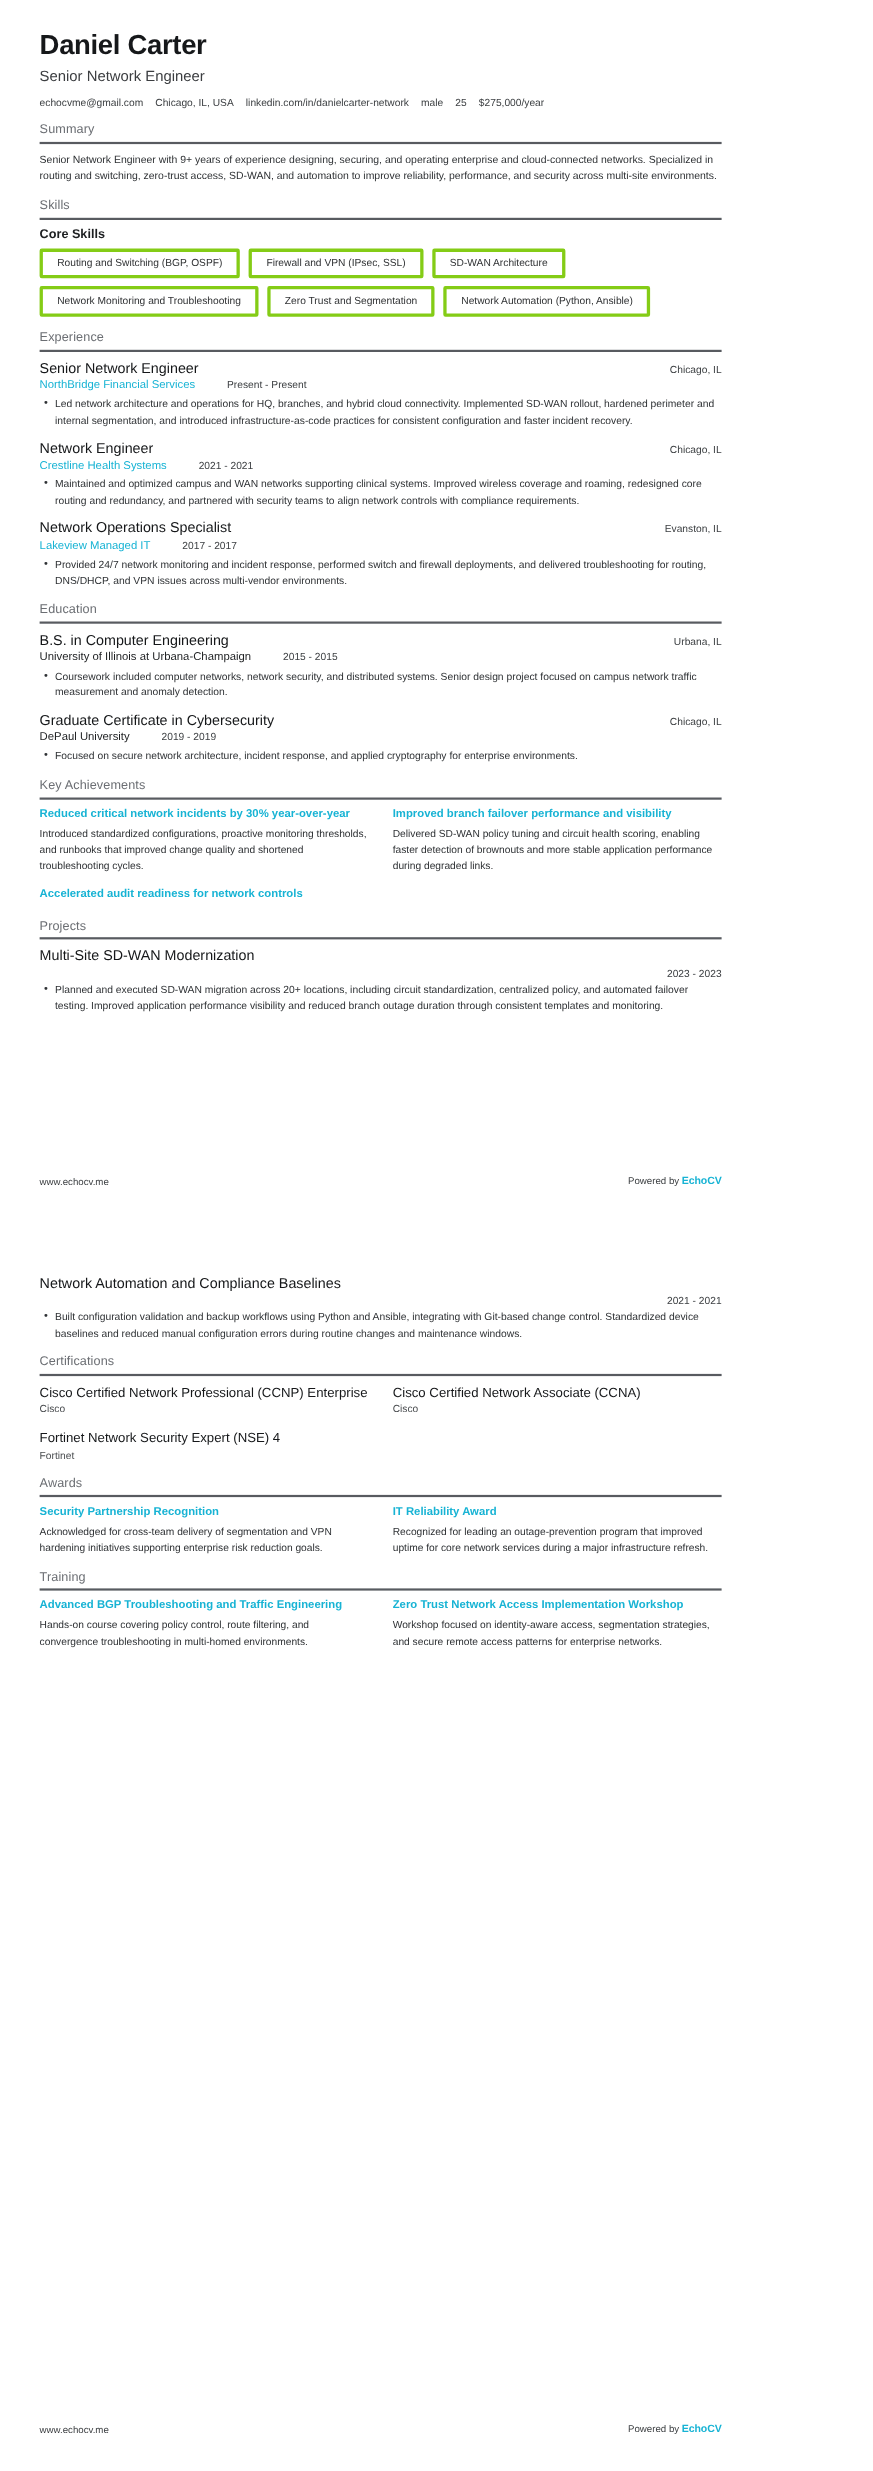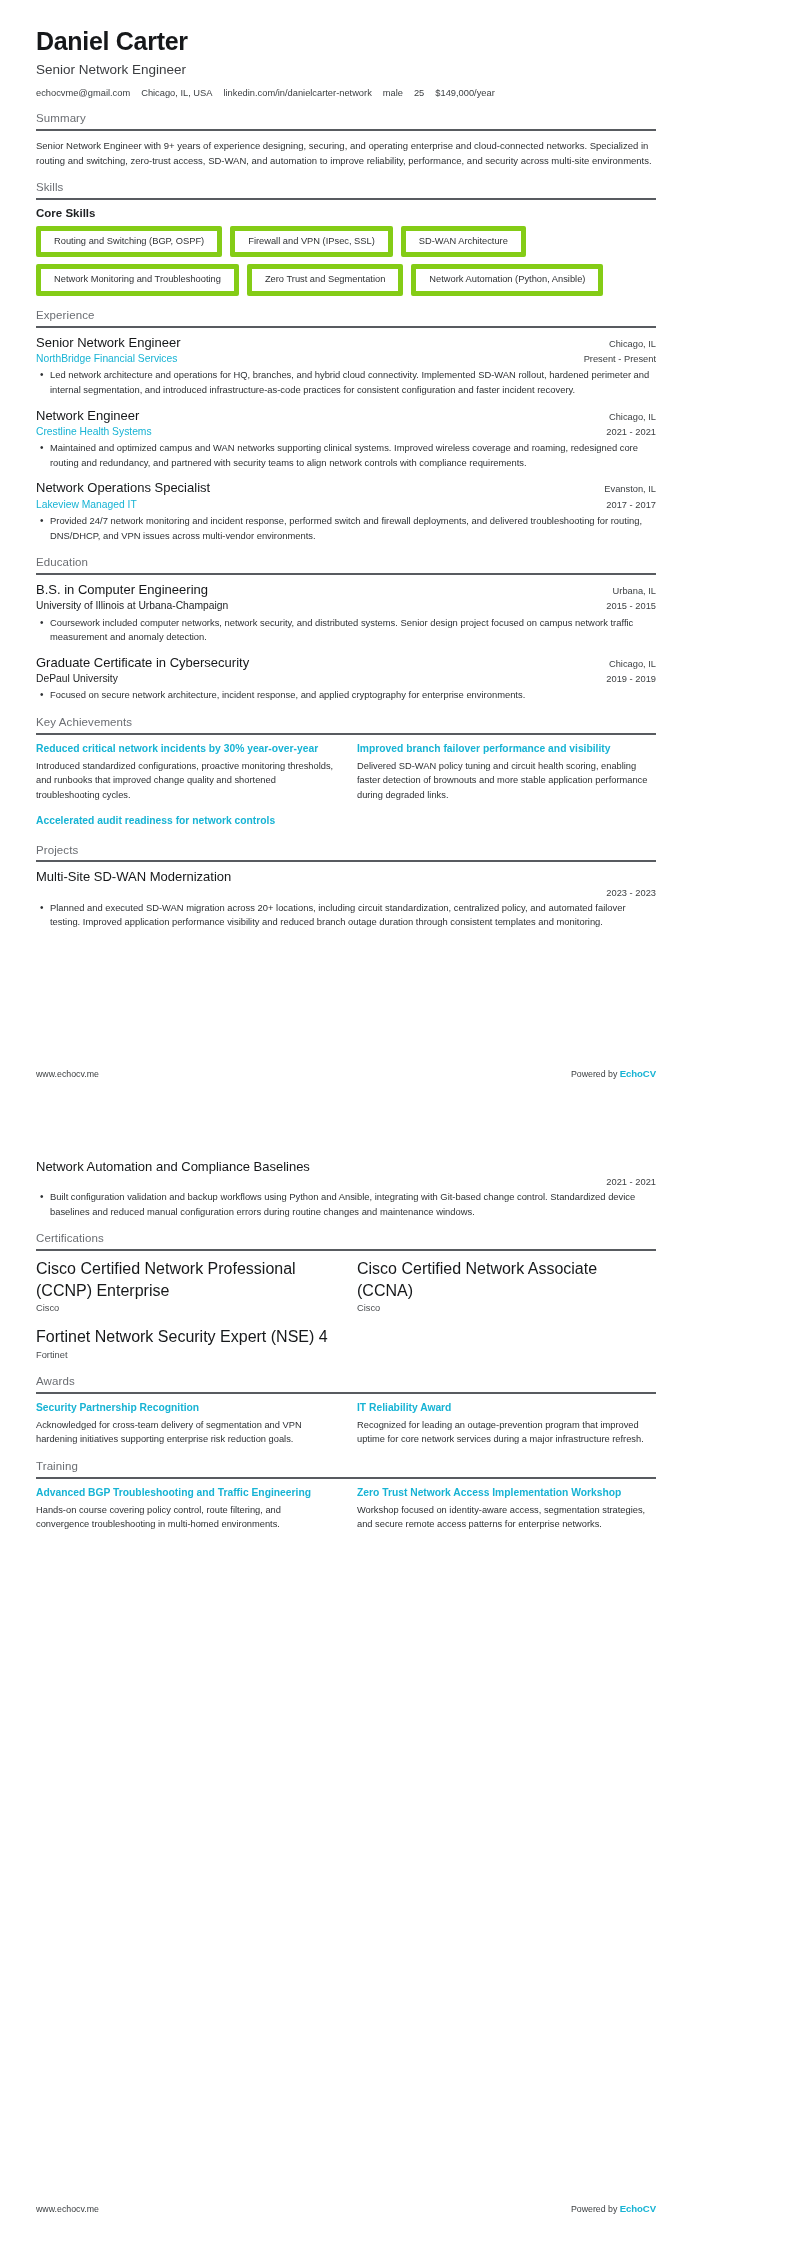--- a/index.html
+++ b/index.html
@@ -71,21 +71,21 @@
     font-weight: bold;
     color: #1d1f21;
     margin: 2px 0 7px 0;
   }
   .tags {
     display: flex;
     flex-wrap: wrap;
     gap: 7px 8px;
   }
   .tag {
-    border: 5px solid #84cc16;
+    border: 3px solid #84cc16;
     border-radius: 2px;
     padding: 5px 13px 5px 13px;
     font-size: 9.3px;
     color: #303234;
     line-height: 1.25;
     background: #fff;
     white-space: nowrap;
   }
 
   
@@ -104,21 +104,21 @@
     line-height: 1.25;
   }
   .entry-loc {
     font-size: 9.3px;
     color: #3d4043;
     white-space: nowrap;
     text-align: right;
   }
   .entry-sub-row {
     display: flex;
-    justify-content: space-between;
+    justify-content: flex-start;
     align-items: baseline;
     gap: 29px;
     margin-top: 1px;
   }
   .entry-org {
     font-size: 10.3px;
     color: #17b3d4;
     line-height: 1.3;
   }
   .entry-org.dark {
@@ -175,21 +175,21 @@
     line-height: 1.35;
     margin-bottom: 3px;
   }
   .card-body {
     font-size: 9.3px;
     line-height: 1.58;
     color: #2e3134;
   }
 
   .cert-title {
-    font-size: 16px;
+    font-size: 12px;
     color: #16181a;
     line-height: 1.35;
   }
   .cert-issuer {
     font-size: 9.3px;
     color: #4a4d50;
     line-height: 1.4;
     margin-top: 1px;
   }
 
@@ -227,21 +227,21 @@
 
   <div>
     <h1 class="name">Daniel Carter</h1>
     <div class="headline">Senior Network Engineer</div>
     <div class="contact">
       <span>echocvme@gmail.com</span>
       <span>Chicago, IL, USA</span>
       <span>linkedin.com/in/danielcarter-network</span>
       <span>male</span>
       <span>25</span>
-      <span>$149,000/year</span>
+      <span>$275,000/year</span>
     </div>
   </div>
 
   <div class="section">
     <div class="section-title">Summary</div>
     <div class="rule"></div>
     <p class="summary-text">Senior Network Engineer with 9+ years of experience designing, securing, and operating enterprise and cloud-connected networks. Specialized in routing and switching, zero-trust access, SD-WAN, and automation to improve reliability, performance, and security across multi-site environments.</p>
   </div>
 
   <div class="section">

